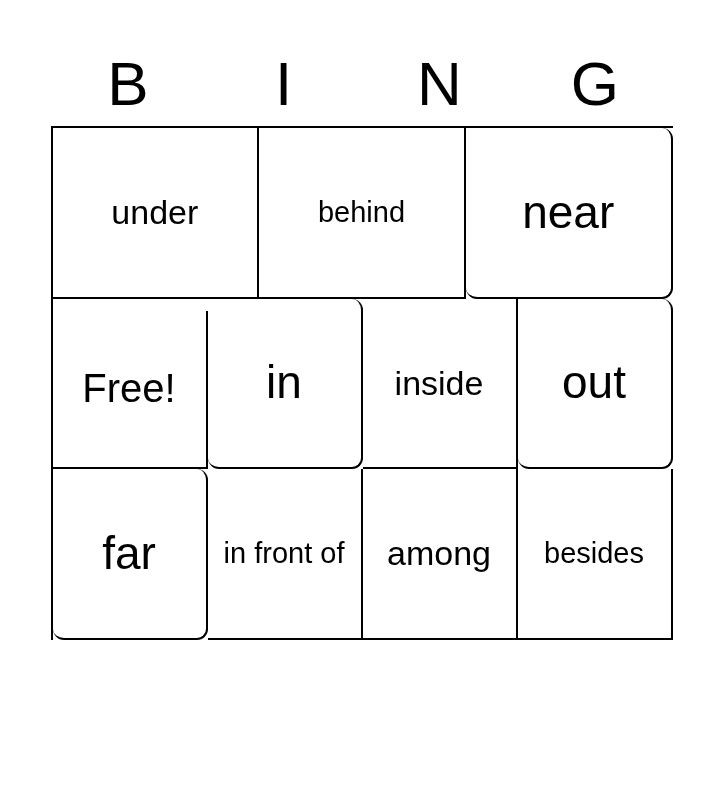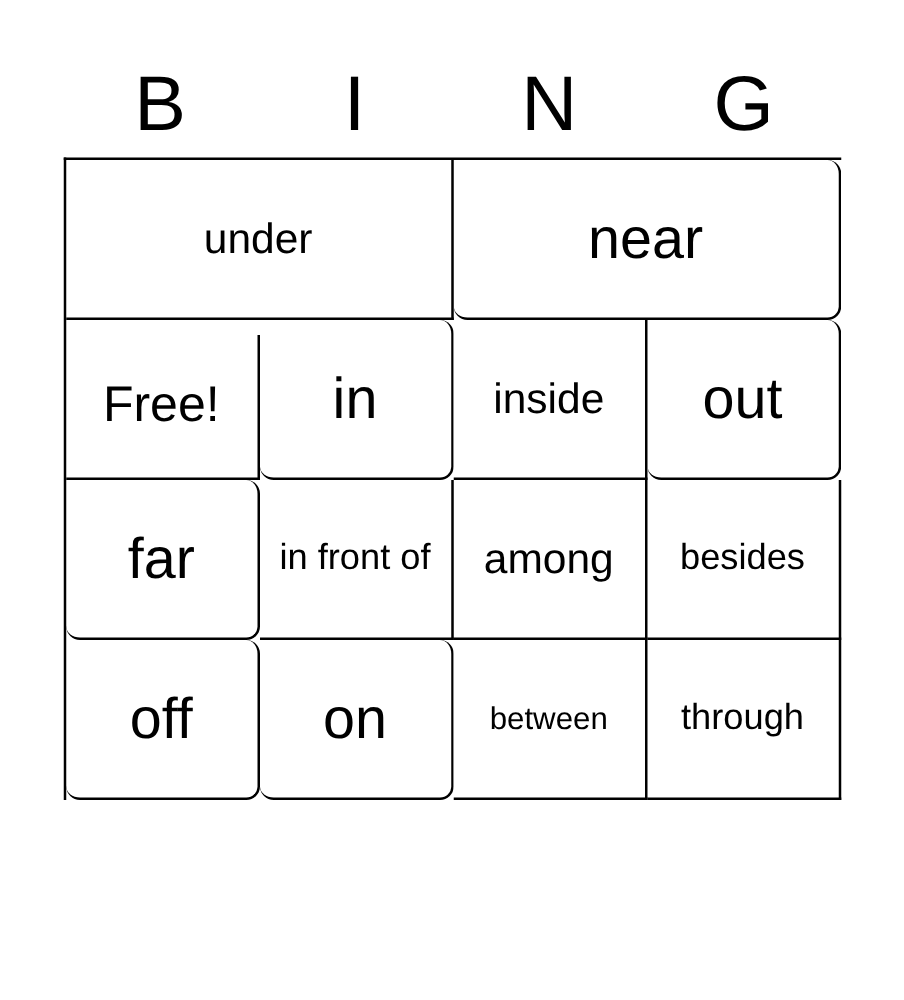--- a/index.html
+++ b/index.html
@@ -85,38 +85,33 @@
     <div class="header-cell">B</div>
     <div class="header-cell">I</div>
     <div class="header-cell">N</div>
     <div class="header-cell">G</div>
   </div>
 
   <div class="grid">
 
     <div class="grid-row">
       <div class="cell fs-md">under</div>
+      <div class="cell fs-sm">behind</div>
       <div class="cell fs-xl">near</div>
     </div>
 
     <div class="grid-row">
       <div class="cell fs-lg">Free!</div>
       <div class="cell fs-xl">in</div>
       <div class="cell fs-md">inside</div>
       <div class="cell fs-xl">out</div>
     </div>
 
     <div class="grid-row">
       <div class="cell fs-xl">far</div>
       <div class="cell fs-sm">in front of</div>
       <div class="cell fs-md">among</div>
       <div class="cell fs-sm">besides</div>
     </div>
 
-    <div class="grid-row">
-      <div class="cell fs-xl">off</div>
-      <div class="cell fs-xl">on</div>
-      <div class="cell fs-xs">between</div>
-      <div class="cell fs-sm">through</div>
-    </div>
 
   </div>
 </div>
 
 </body></html>

